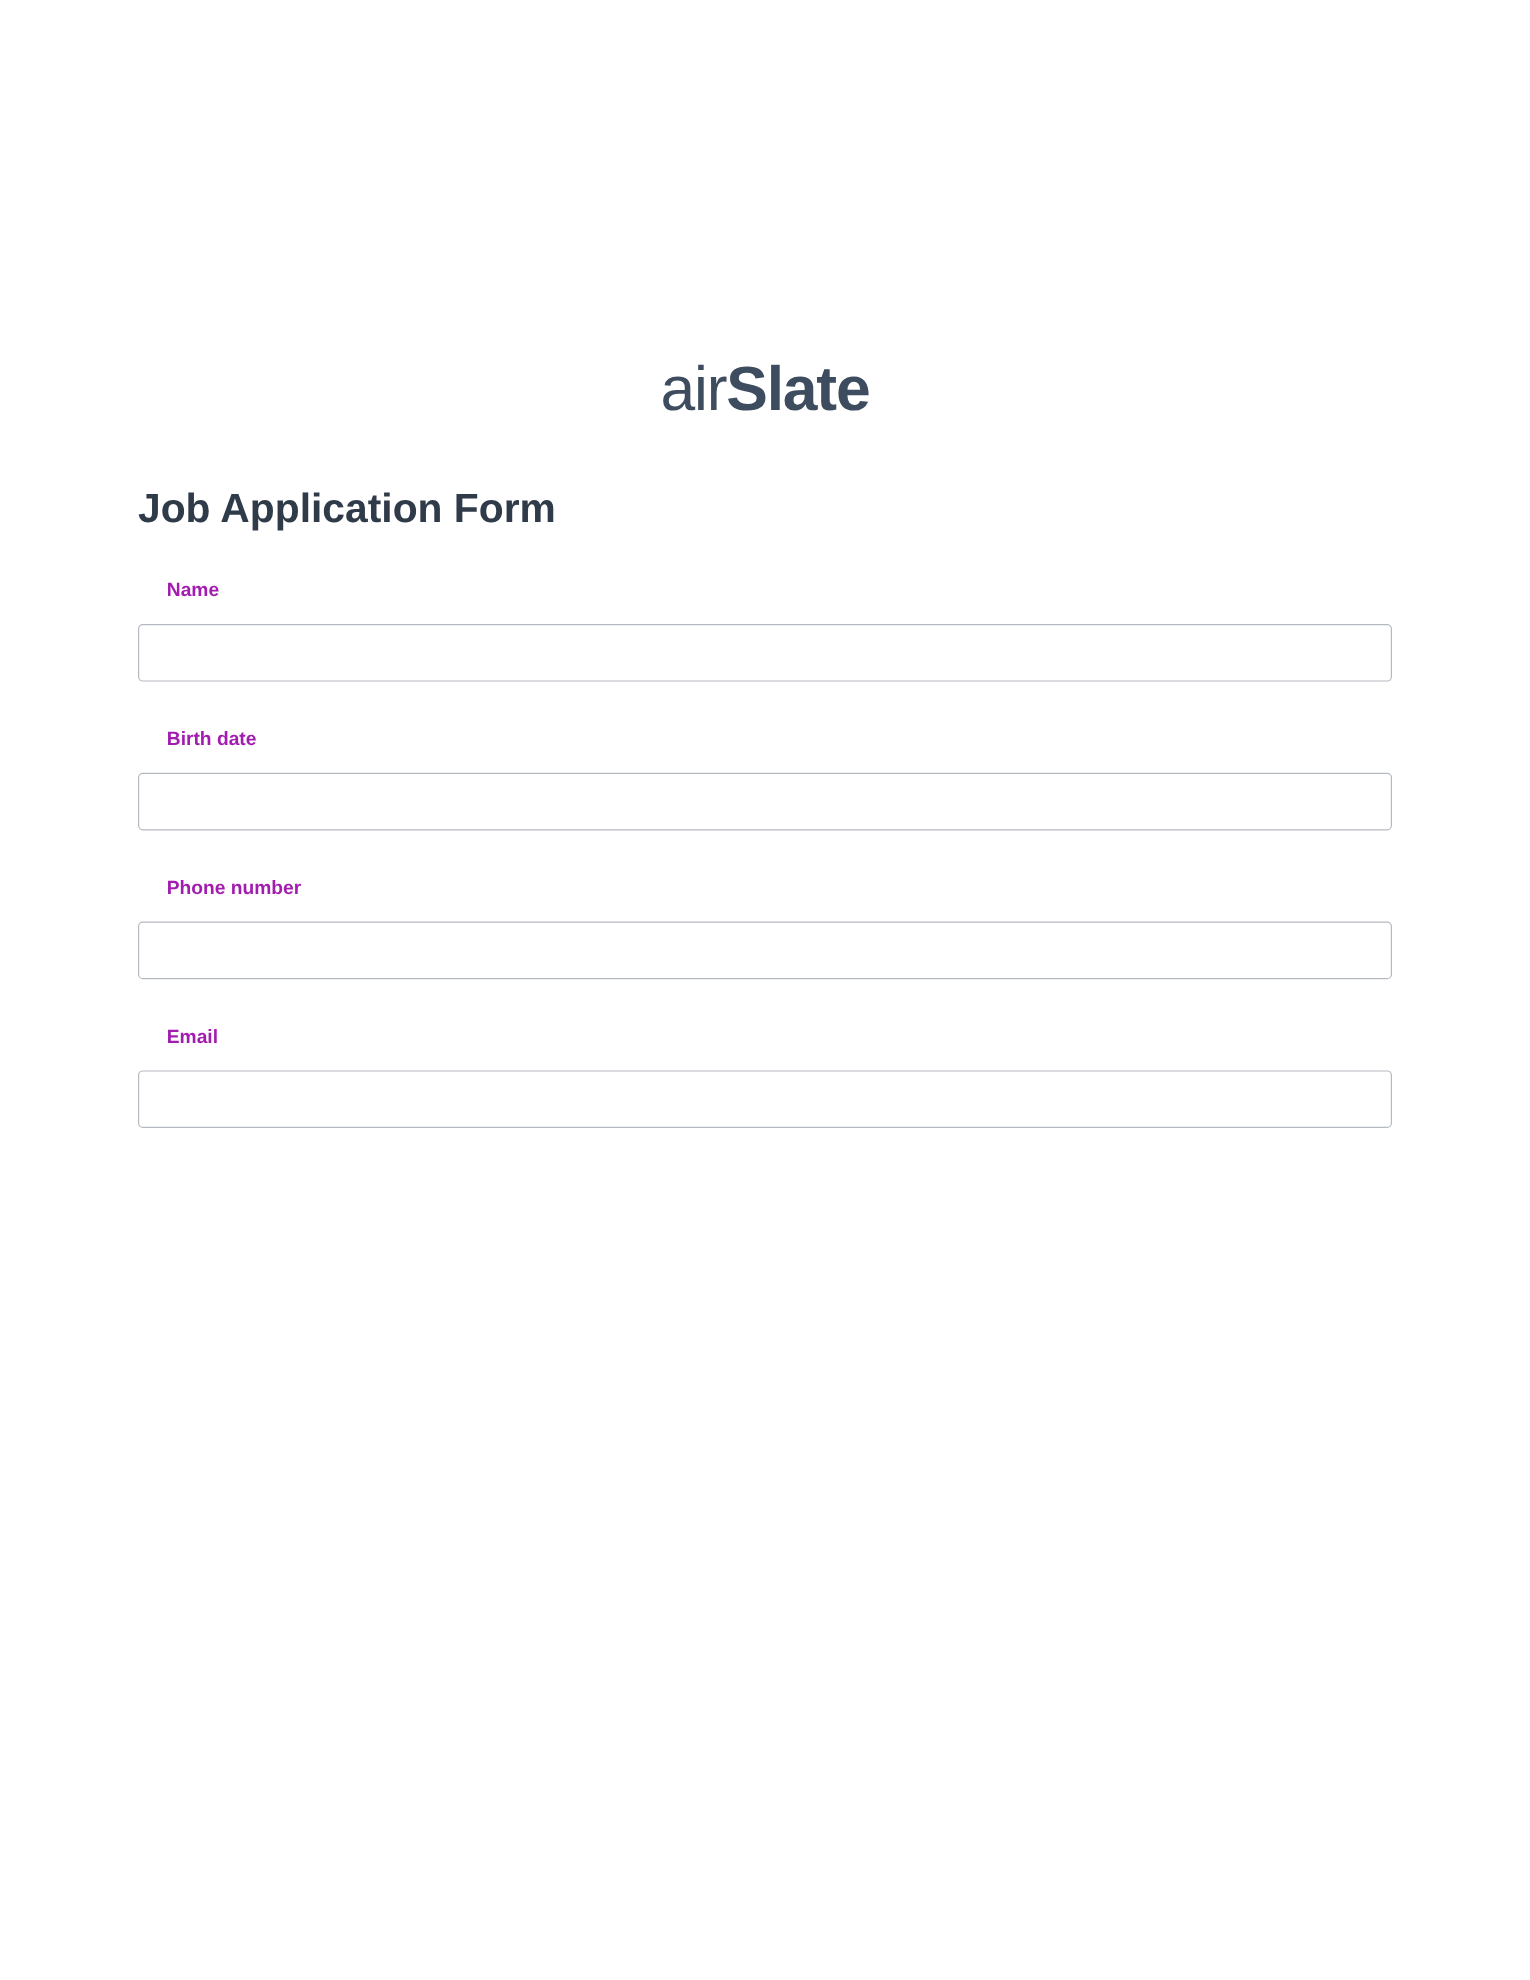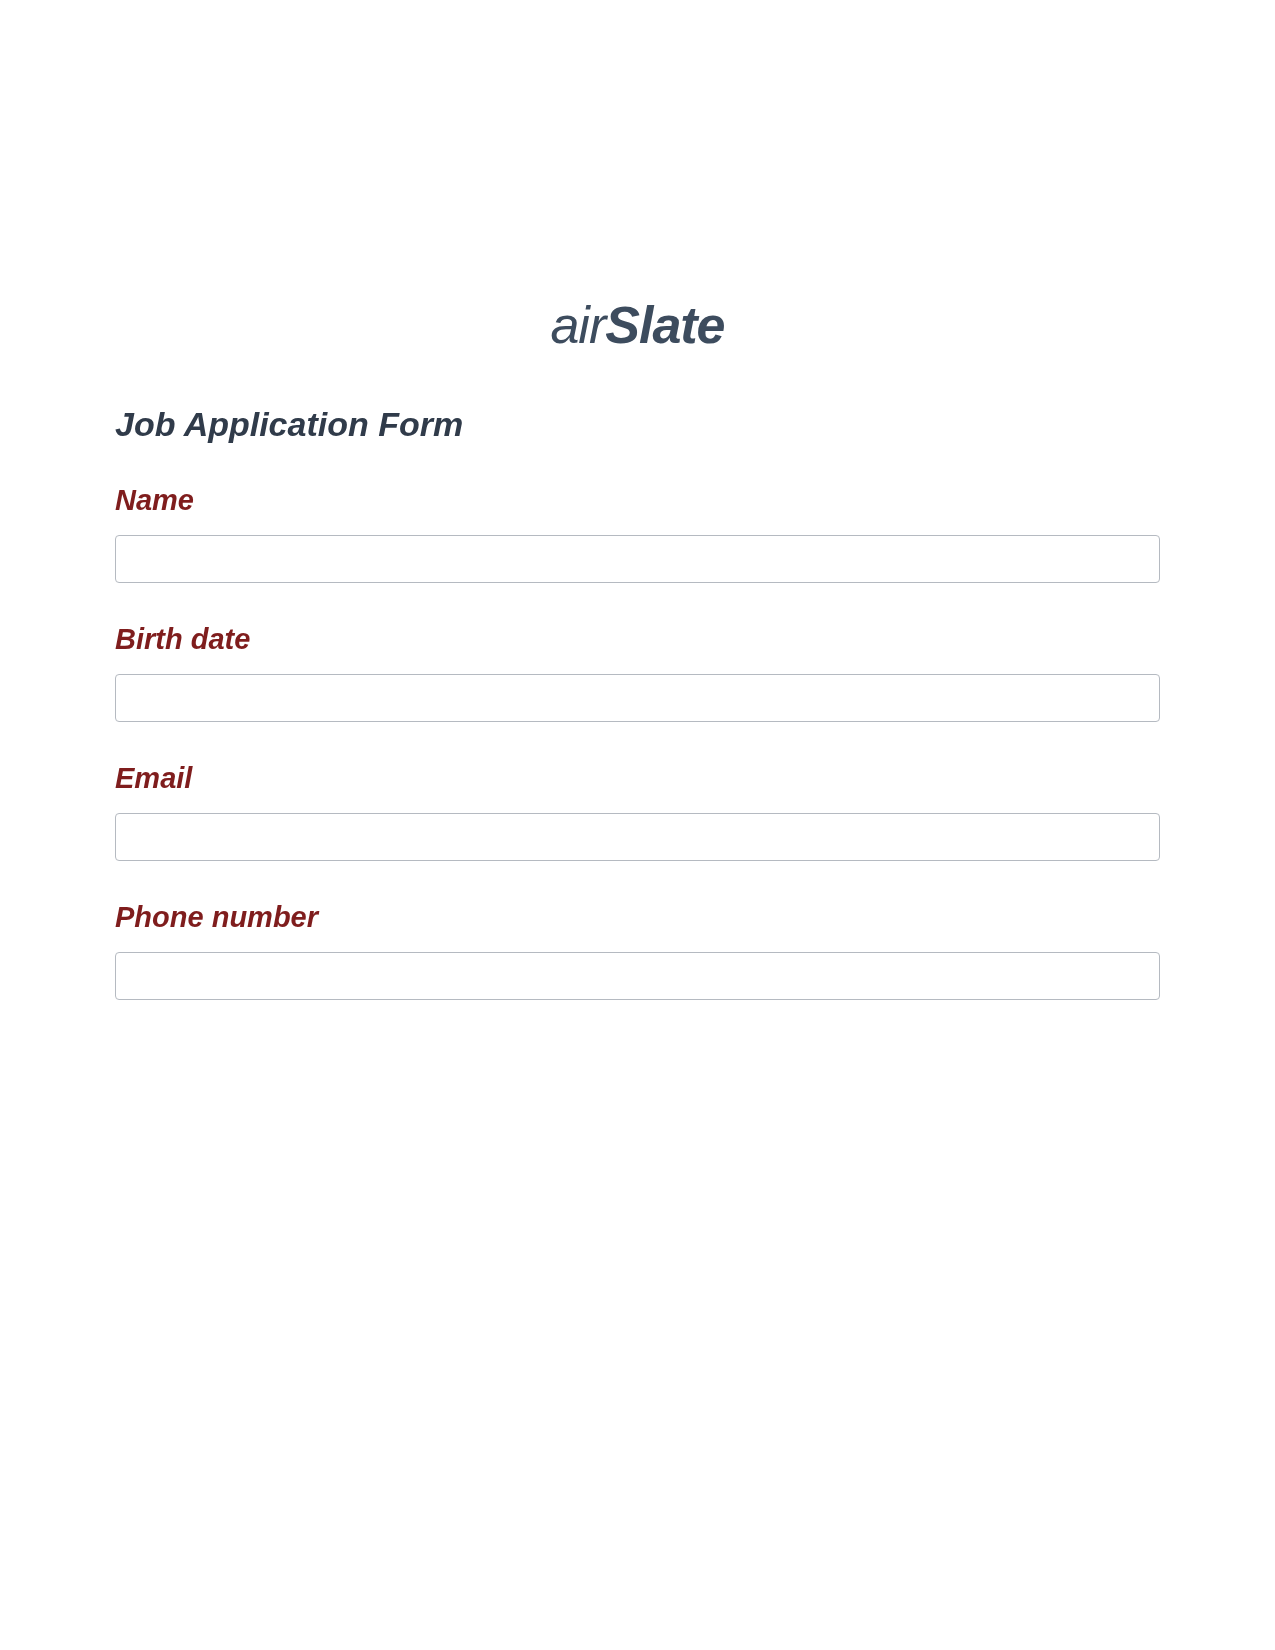--- a/index.html
+++ b/index.html
@@ -1,19 +1,18 @@
 <!DOCTYPE html>
 <html><head>
   <meta charset="utf-8">
   <style>
     * {
       margin: 0;
       padding: 0;
       box-sizing: border-box;
-      font-style: italic;
     }
     body {
       width: 1275px;
       height: 1650px;
       background: #ffffff;
       font-family: Arial, Helvetica, sans-serif;
       color: #303b4a;
     }
     .container {
       padding-top: 295px;
@@ -41,24 +40,25 @@
       font-size: 34px;
       font-weight: 700;
       color: #303b4a;
       margin-bottom: 40px;
     }
     .form-group {
       margin-bottom: 40px;
     }
     .form-label {
       display: block;
-      font-size: 29px;
+      font-size: 16px;
       font-weight: 700;
-      color: #7f1d1d;
+      color: #a21caf;
       margin-bottom: 18px;
+      margin-left: 24px;
     }
     .form-input {
       width: 100%;
       height: 48px;
       border: 1px solid #b5bac1;
       border-radius: 4px;
       padding: 8px 12px;
       font-size: 18px;
       background: #ffffff;
     }
@@ -79,21 +79,21 @@
     <label class="form-label">Name</label>
     <input type="text" class="form-input" value="" style="">
   </div>
 
   <div class="form-group">
     <label class="form-label">Birth date</label>
     <input type="text" class="form-input" value="" style="">
   </div>
 
   <div class="form-group">
-    <label class="form-label">Email</label>
+    <label class="form-label">Phone number</label>
     <input type="text" class="form-input" value="" style="">
   </div>
 
   <div class="form-group">
-    <label class="form-label">Phone number</label>
+    <label class="form-label">Email</label>
     <input type="text" class="form-input" value="" style="">
   </div>
 </div>
 
 </body></html>

